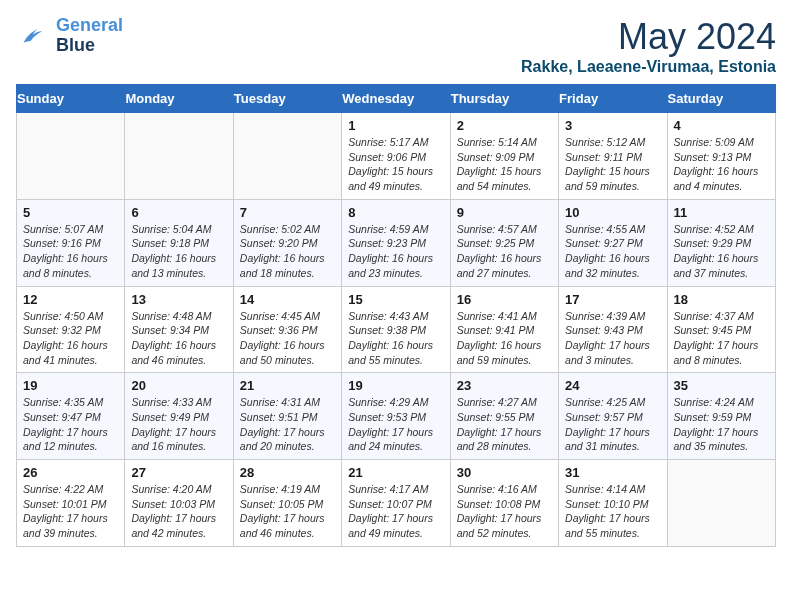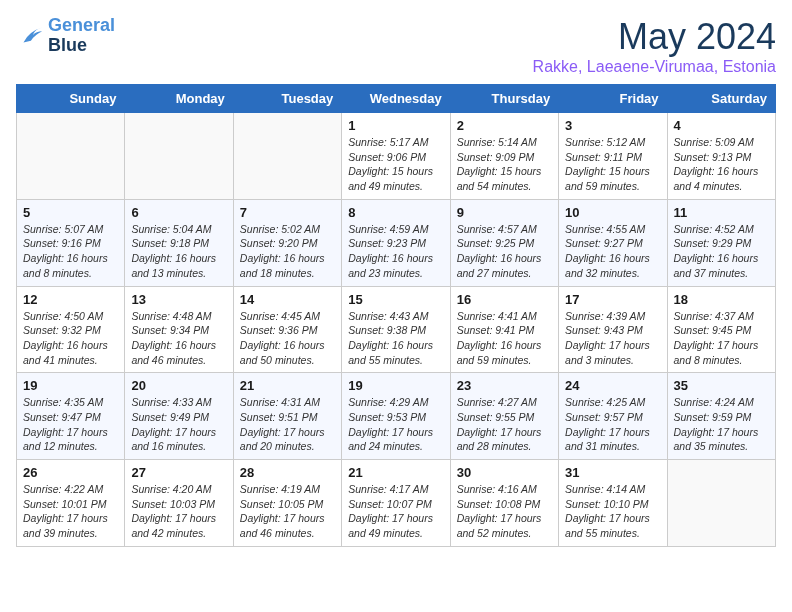--- a/index.html
+++ b/index.html
@@ -12,21 +12,21 @@
     }
     .header {
       display: flex;
       justify-content: space-between;
       align-items: flex-start;
       margin-bottom: 8px;
     }
     .logo {
       display: flex;
       align-items: center;
-      gap: 4px;
+      gap: 12px;
     }
     .logo-text {
       font-size: 18px;
       font-weight: bold;
       color: #1a3a5c;
       line-height: 1.1;
     }
     .logo-text span {
       color: #4a90d9;
     }
@@ -37,32 +37,33 @@
     .title-block {
       text-align: right;
     }
     .main-title {
       font-size: 36px;
       font-weight: normal;
       color: #1a3a5c;
     }
     .subtitle {
       font-size: 16px;
-      color: #8b5cf6;
+      color: #0c4a6e;
+      font-weight: bold;
     }
     .calendar {
       width: 100%;
       border-collapse: collapse;
       font-size: 11px;
     }
     .calendar th {
       background: #2a6dbf;
       color: #fff;
-      text-align: right;
-      padding: 6px 8px;
+      text-align: left;
+      padding: 6px 0;
       font-size: 13px;
       font-weight: bold;
       border: 1px solid #2a6dbf;
     }
     .calendar td {
       border: 1px solid #ccc;
       vertical-align: top;
       padding: 5px 6px;
       width: 108px;
       min-height: 80px;

